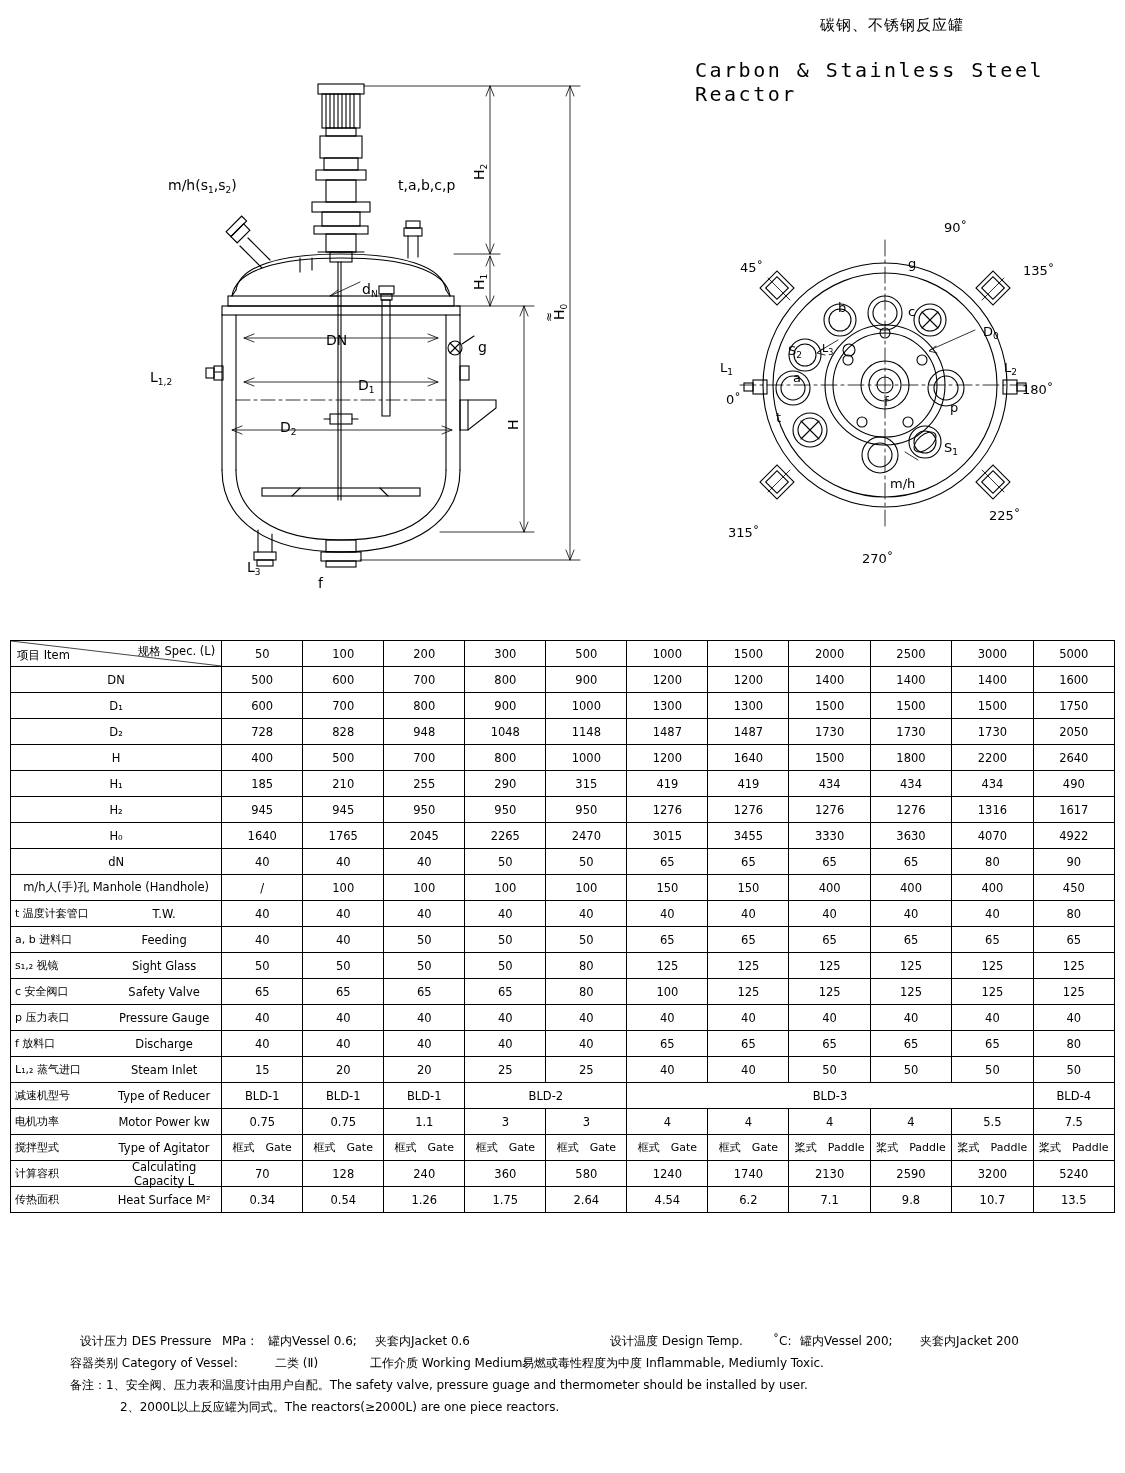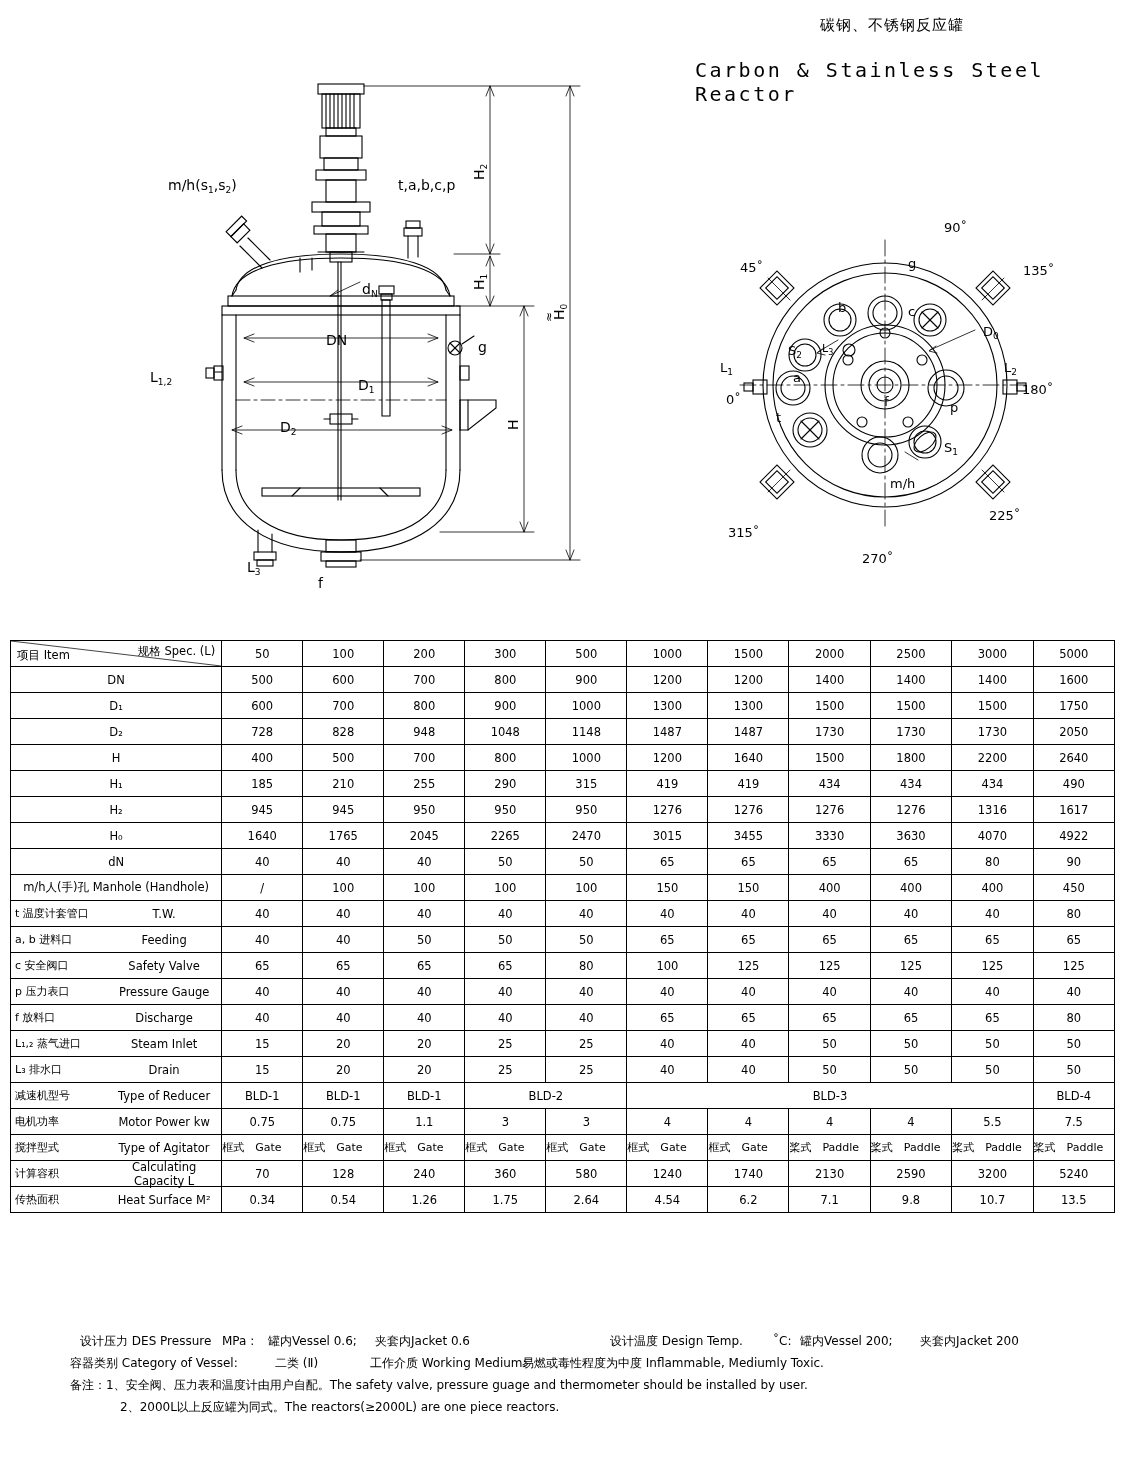--- a/index.html
+++ b/index.html
@@ -21,21 +21,21 @@
   table.spec td,table.spec th{border:1px solid #000;text-align:center;padding:0;height:25px;font-weight:normal;}
   table.spec td.row-head{width:212px;text-align:left;padding-left:0;}
   .hdr-cell{position:relative;height:52px;width:212px;padding:0;}
   .hdr-cell .diag{position:absolute;left:0;top:0;width:100%;height:100%;}
   .hdr-cell .spec{position:absolute;right:6px;top:3px;font-size:11.5px;}
   .hdr-cell .item{position:absolute;left:6px;bottom:3px;font-size:11.5px;}
   .rh{display:flex;align-items:center;height:25px;}
   .rh .cn{width:92px;padding-left:4px;font-size:11px;text-align:left;}
   .rh .en{flex:1;text-align:center;font-size:11.5px;padding-right:0;}
   .rh-c{display:block;text-align:center;font-size:11.5px;}
-  .agit{display:flex;align-items:center;justify-content:flex-start;gap:11px;font-size:11px;}
+  .agit{display:flex;align-items:center;justify-content:center;gap:11px;font-size:11px;}
 
   
   .notes{position:absolute;left:10px;top:1330px;width:1105px;font-family:"DejaVu Sans",sans-serif;font-size:12px;line-height:22px;}
   .notes .r{position:relative;height:22px;}
   .notes .c{position:absolute;white-space:nowrap;}
 </style>
 </head>
 <body>
 
 <div class="page">
@@ -514,20 +514,39 @@
           <td>65</td>
           <td>65</td>
           <td>65</td>
           <td>65</td>
           <td>65</td>
           <td>65</td>
         </tr>
         <tr>
           <td class="row-head">
             <div class="rh">
+              <span class="cn">s₁,₂   视镜</span>
+              <span class="en">Sight Glass</span>
+            </div>
+          </td>
+          <td>50</td>
+          <td>50</td>
+          <td>50</td>
+          <td>50</td>
+          <td>80</td>
+          <td>125</td>
+          <td>125</td>
+          <td>125</td>
+          <td>125</td>
+          <td>125</td>
+          <td>125</td>
+        </tr>
+        <tr>
+          <td class="row-head">
+            <div class="rh">
               <span class="cn">c   安全阀口</span>
               <span class="en">Safety Valve</span>
             </div>
           </td>
           <td>65</td>
           <td>65</td>
           <td>65</td>
           <td>65</td>
           <td>80</td>
           <td>100</td>
@@ -573,39 +592,20 @@
           <td>65</td>
           <td>65</td>
           <td>65</td>
           <td>80</td>
         </tr>
         <tr>
           <td class="row-head">
             <div class="rh">
               <span class="cn">L₁,₂   蒸气进口</span>
               <span class="en">Steam Inlet</span>
-            </div>
-          </td>
-          <td>15</td>
-          <td>20</td>
-          <td>20</td>
-          <td>25</td>
-          <td>25</td>
-          <td>40</td>
-          <td>40</td>
-          <td>50</td>
-          <td>50</td>
-          <td>50</td>
-          <td>50</td>
-        </tr>
-        <tr>
-          <td class="row-head">
-            <div class="rh">
-              <span class="cn">L₃   排水口</span>
-              <span class="en">Drain</span>
             </div>
           </td>
           <td>15</td>
           <td>20</td>
           <td>20</td>
           <td>25</td>
           <td>25</td>
           <td>40</td>
           <td>40</td>
           <td>50</td>

